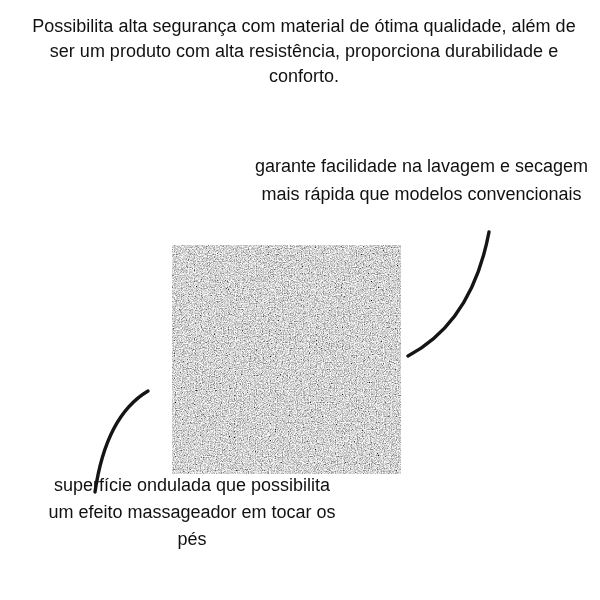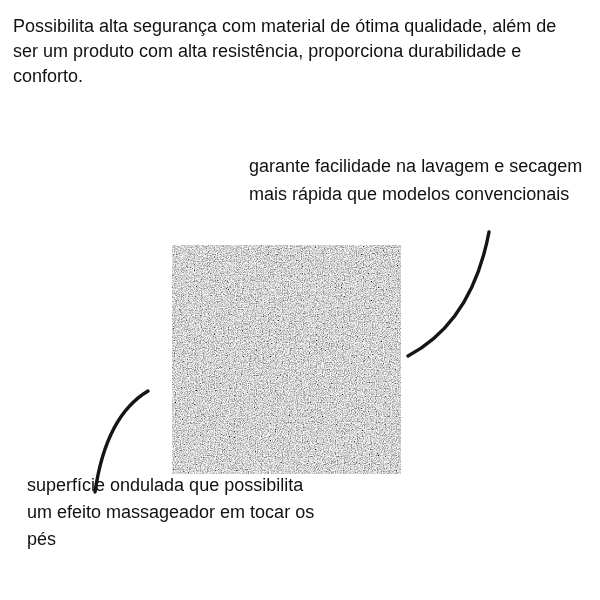--- a/index.html
+++ b/index.html
@@ -14,20 +14,21 @@
     background: #ffffff;
     overflow: hidden;
     font-family: "Liberation Sans", "DejaVu Sans", sans-serif;
     color: #111111;
   }
   .note {
     position: absolute;
     white-space: pre-line;
     font-size: 18px;
     color: #111111;
+    text-align: center;
   }
   .note-top {
     left: 13px;
     top: 14px;
     width: 582px;
     line-height: 25px;
   }
   .note-right {
     left: 249px;
     top: 152px;

